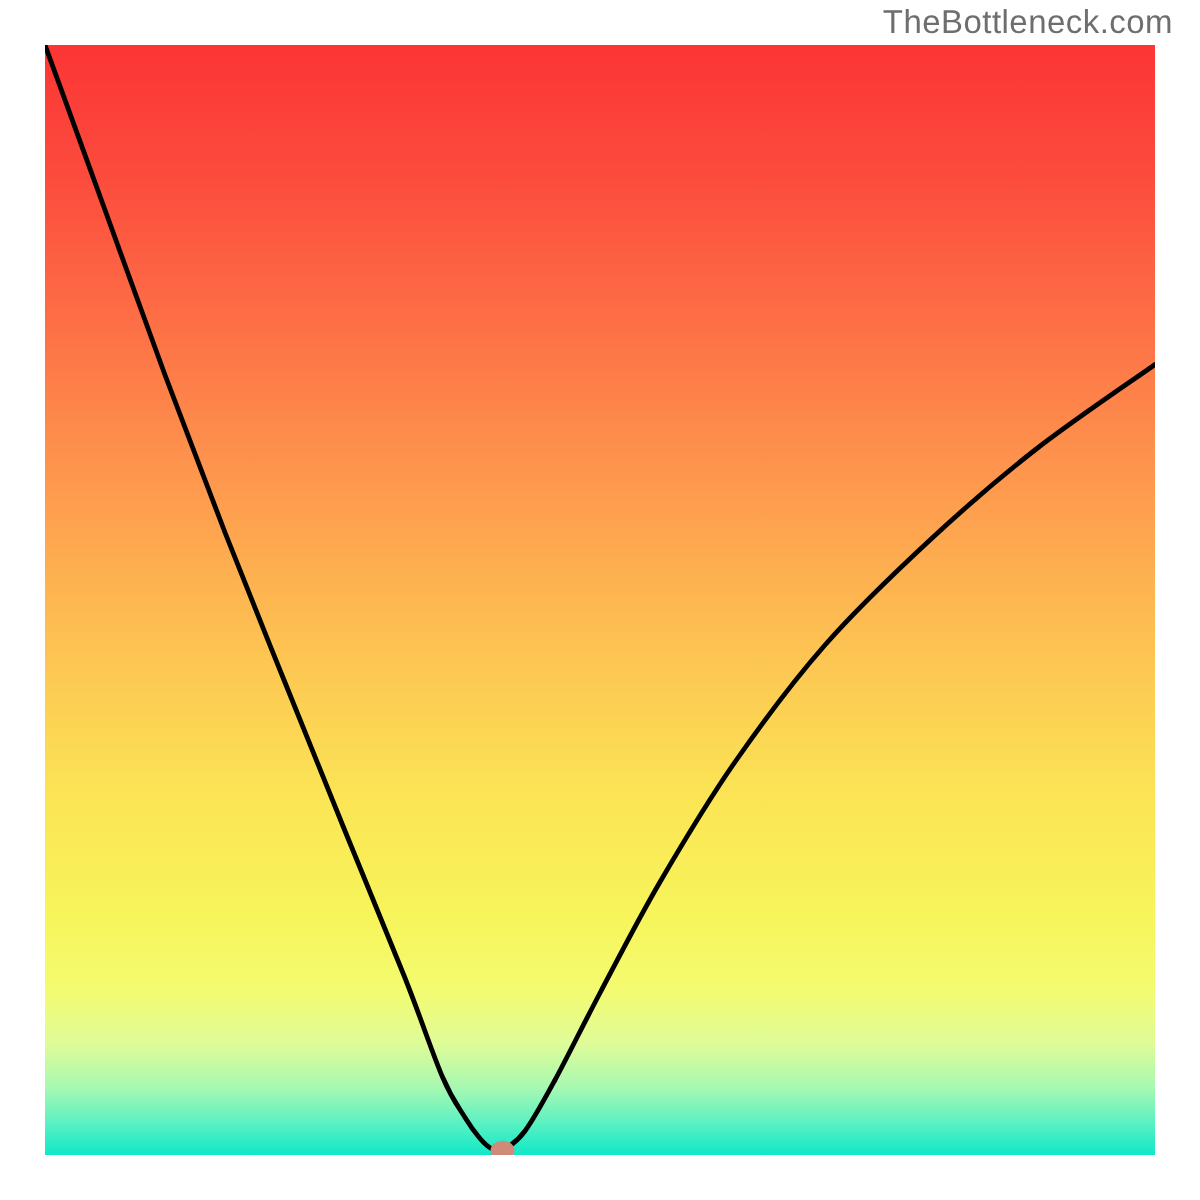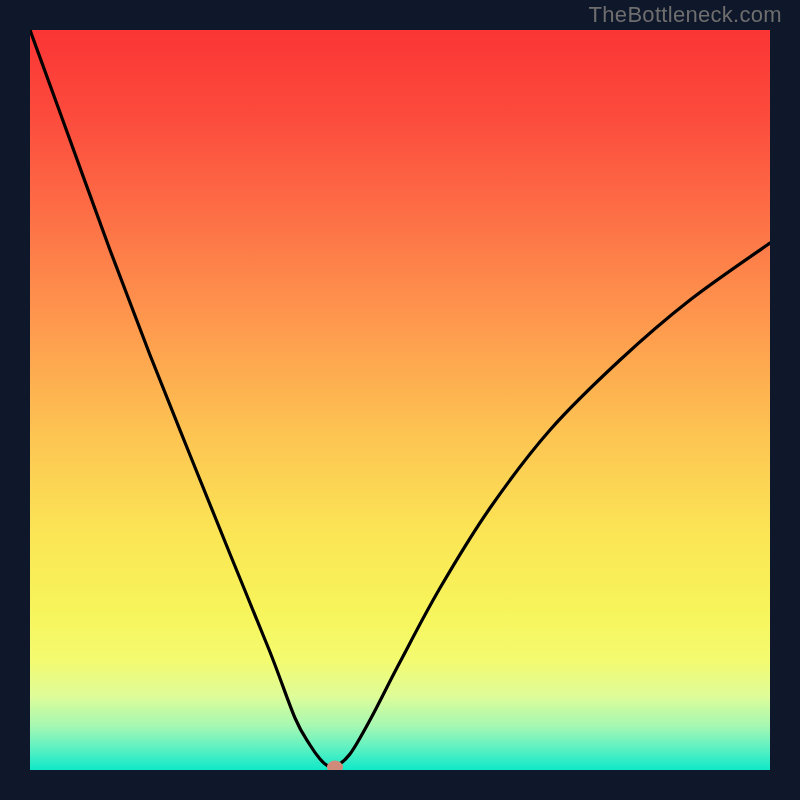--- a/index.html
+++ b/index.html
@@ -8,21 +8,21 @@
     width: 800px;
     height: 800px;
     background: #000;
     overflow: hidden;
     font-family: Arial, Helvetica, sans-serif;
   }
   .frame {
     position: relative;
     width: 800px;
     height: 800px;
-    background: #0f172a;
+    background: #ffffff;
   }
   .watermark {
     position: absolute;
     top: 2px;
     right: 18px;
     color: #6e6e6e;
     font-size: 22px;
     font-weight: 500;
     letter-spacing: 0.3px;
     z-index: 5;

